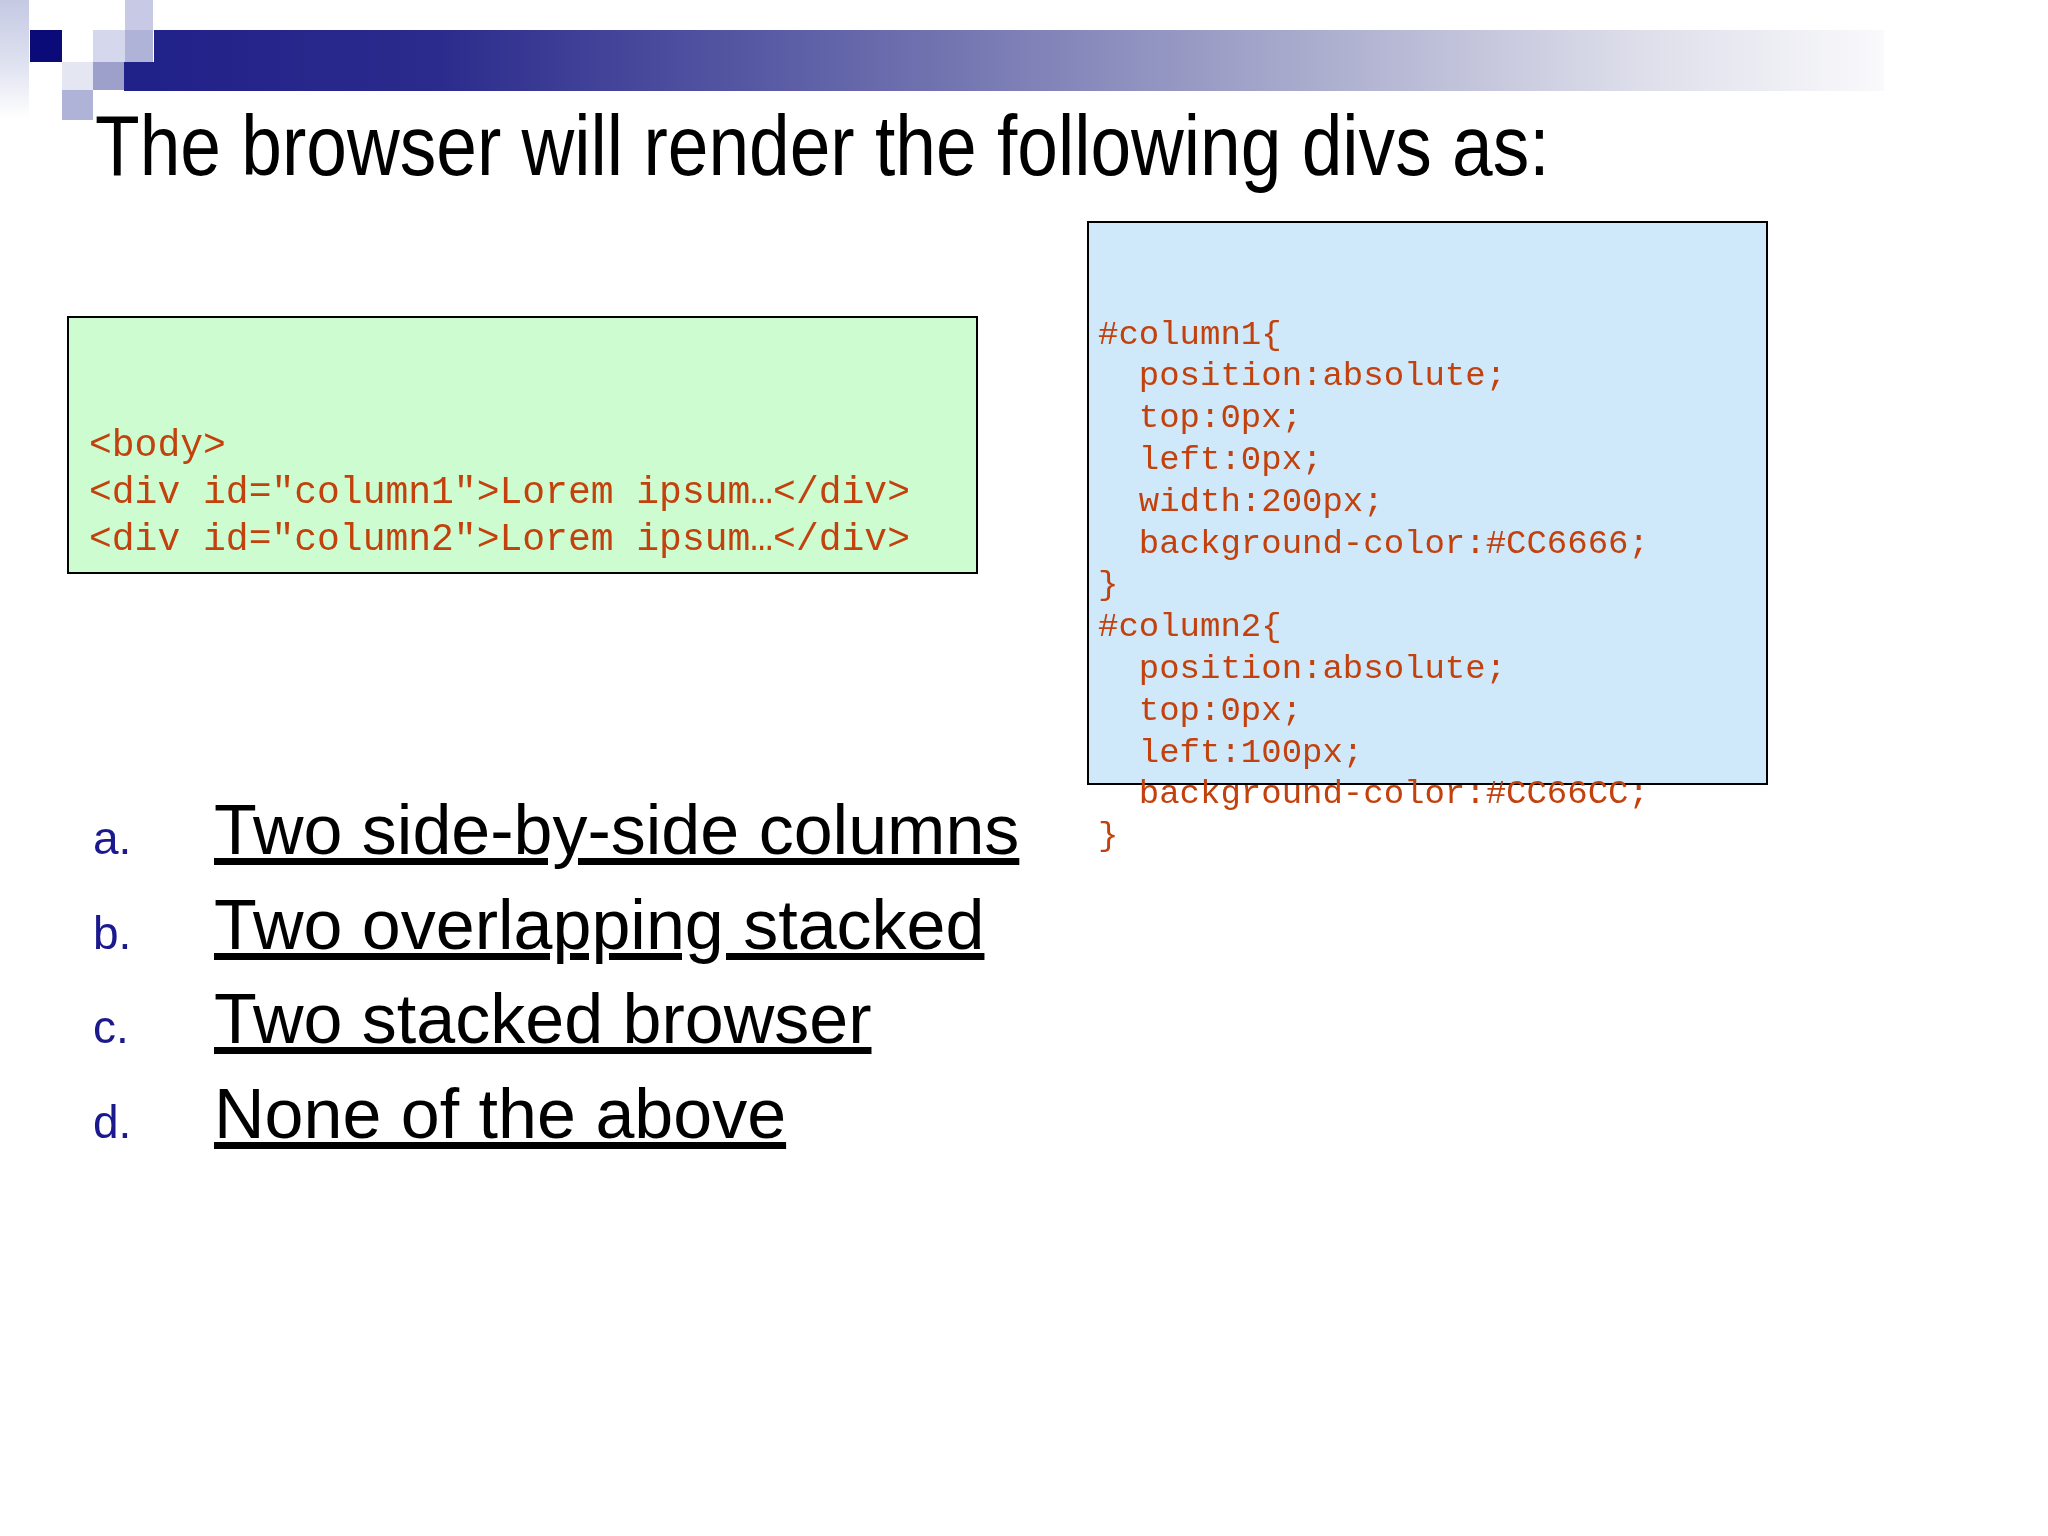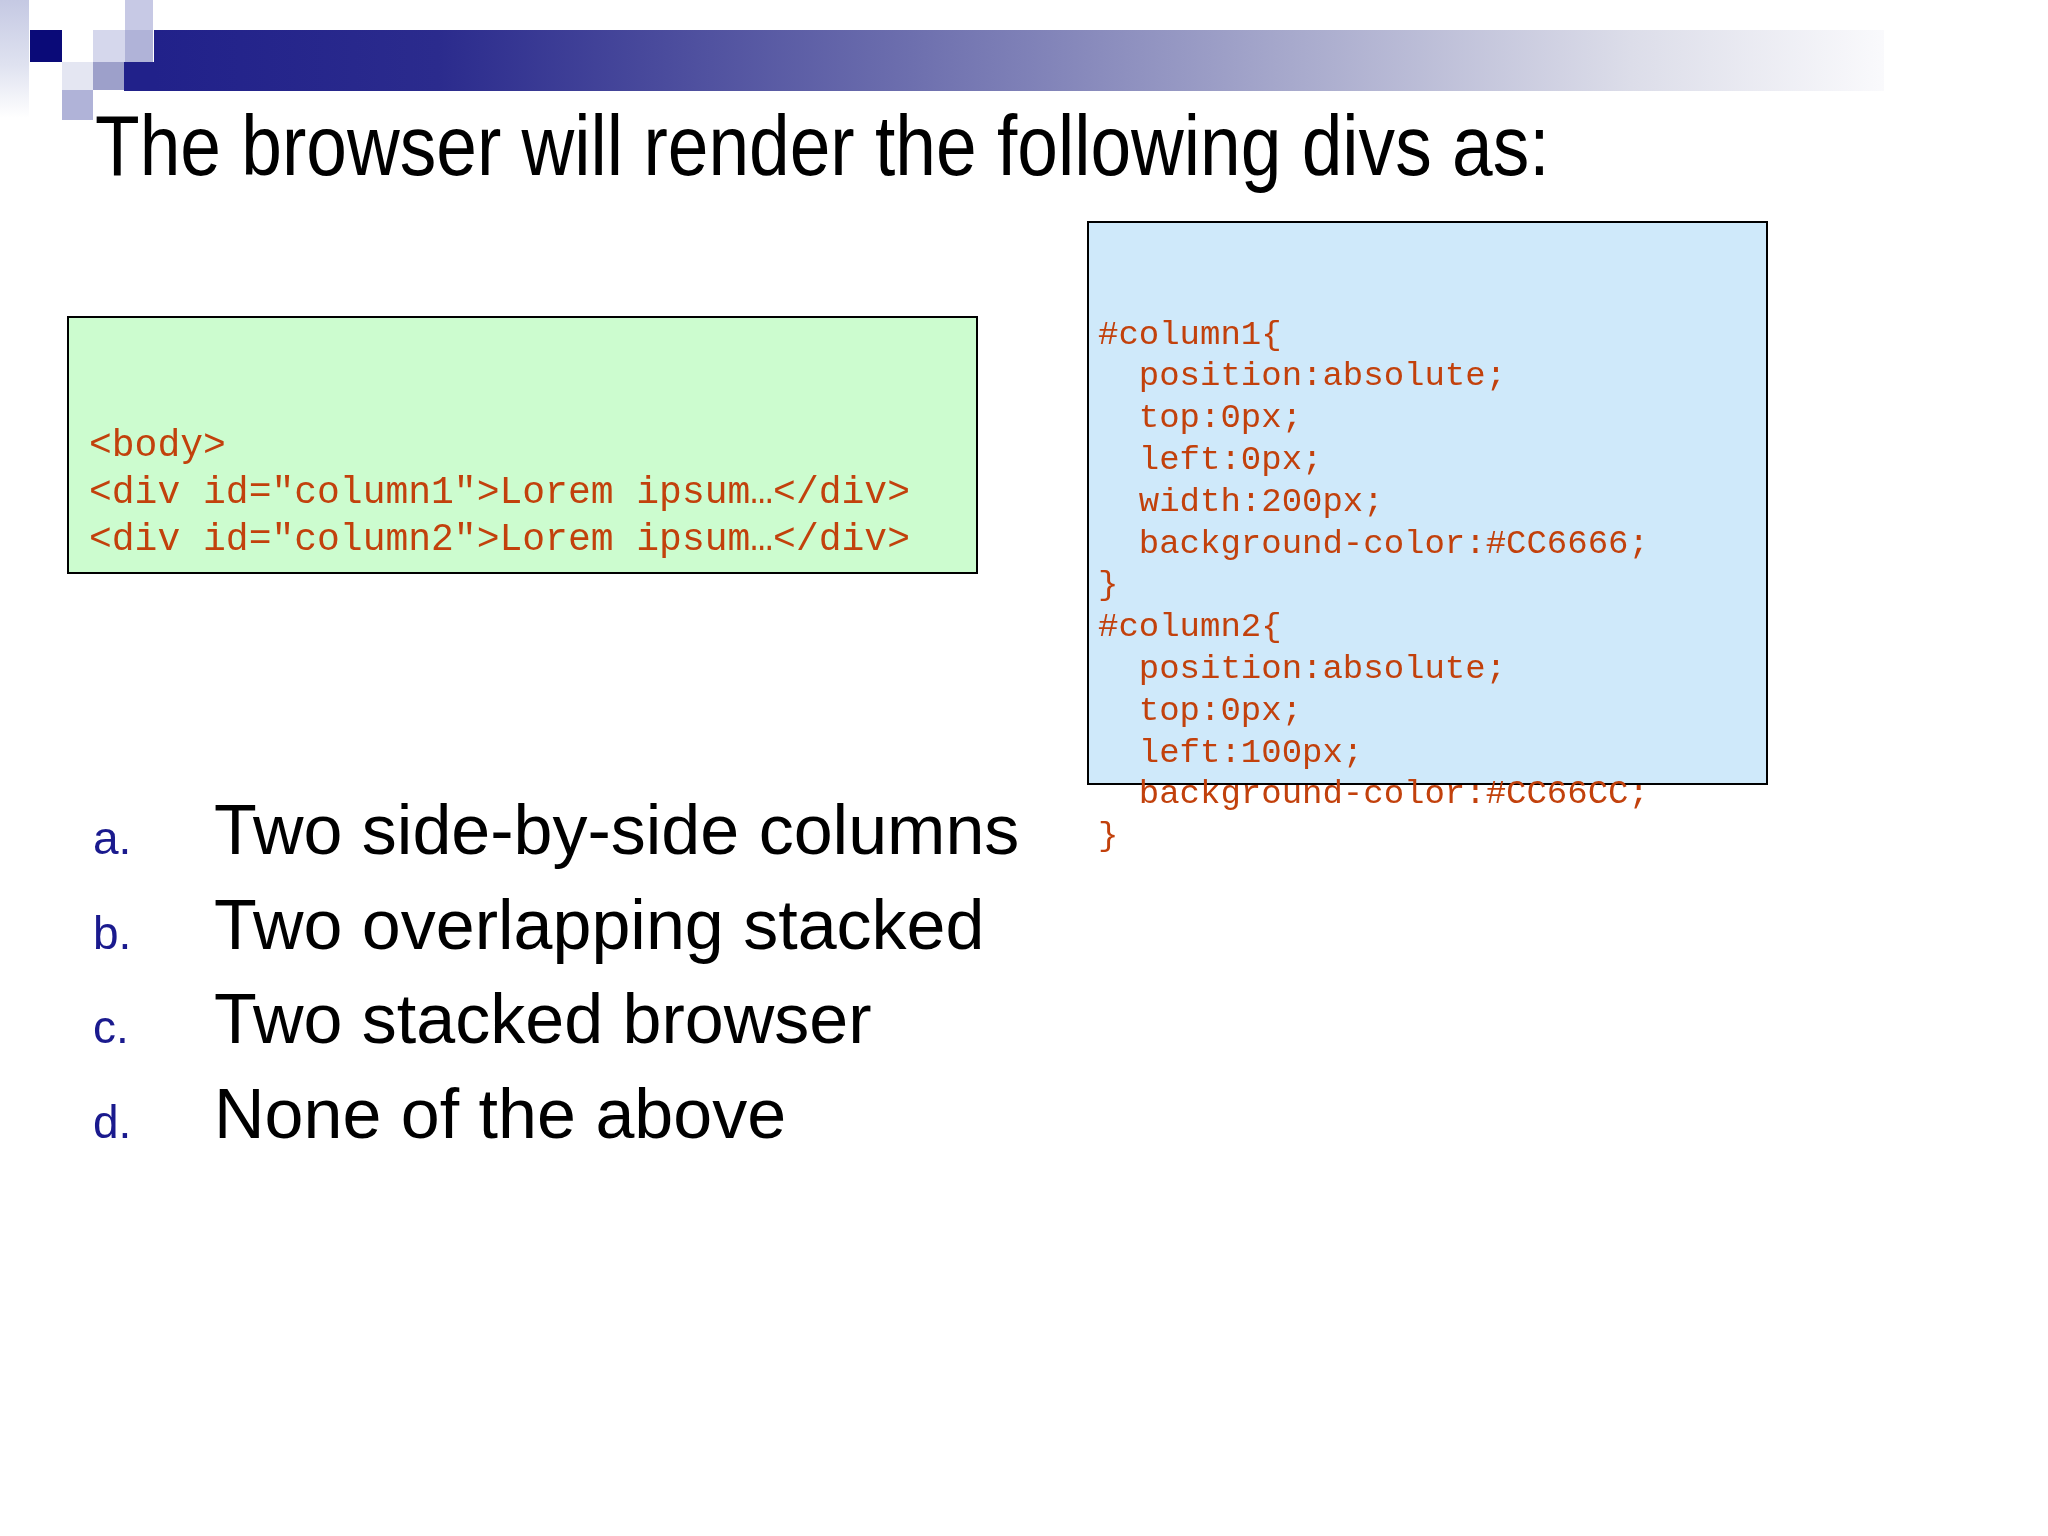--- a/index.html
+++ b/index.html
@@ -78,20 +78,21 @@
   }
   .option-letter {
     flex: 0 0 121px;
     font-size: 46px;
     color: var(--letter-color, #1a1a8e);
   }
   .option-text {
     font-size: 70px;
     color: #000000;
     white-space: nowrap;
+    text-decoration: underline;
   }
 </style>
 </head>
 <body>
 
 <div class="slide">
 
   <div>
     <div class="abs left-strip"></div>
     <div class="abs header-bar"></div>

